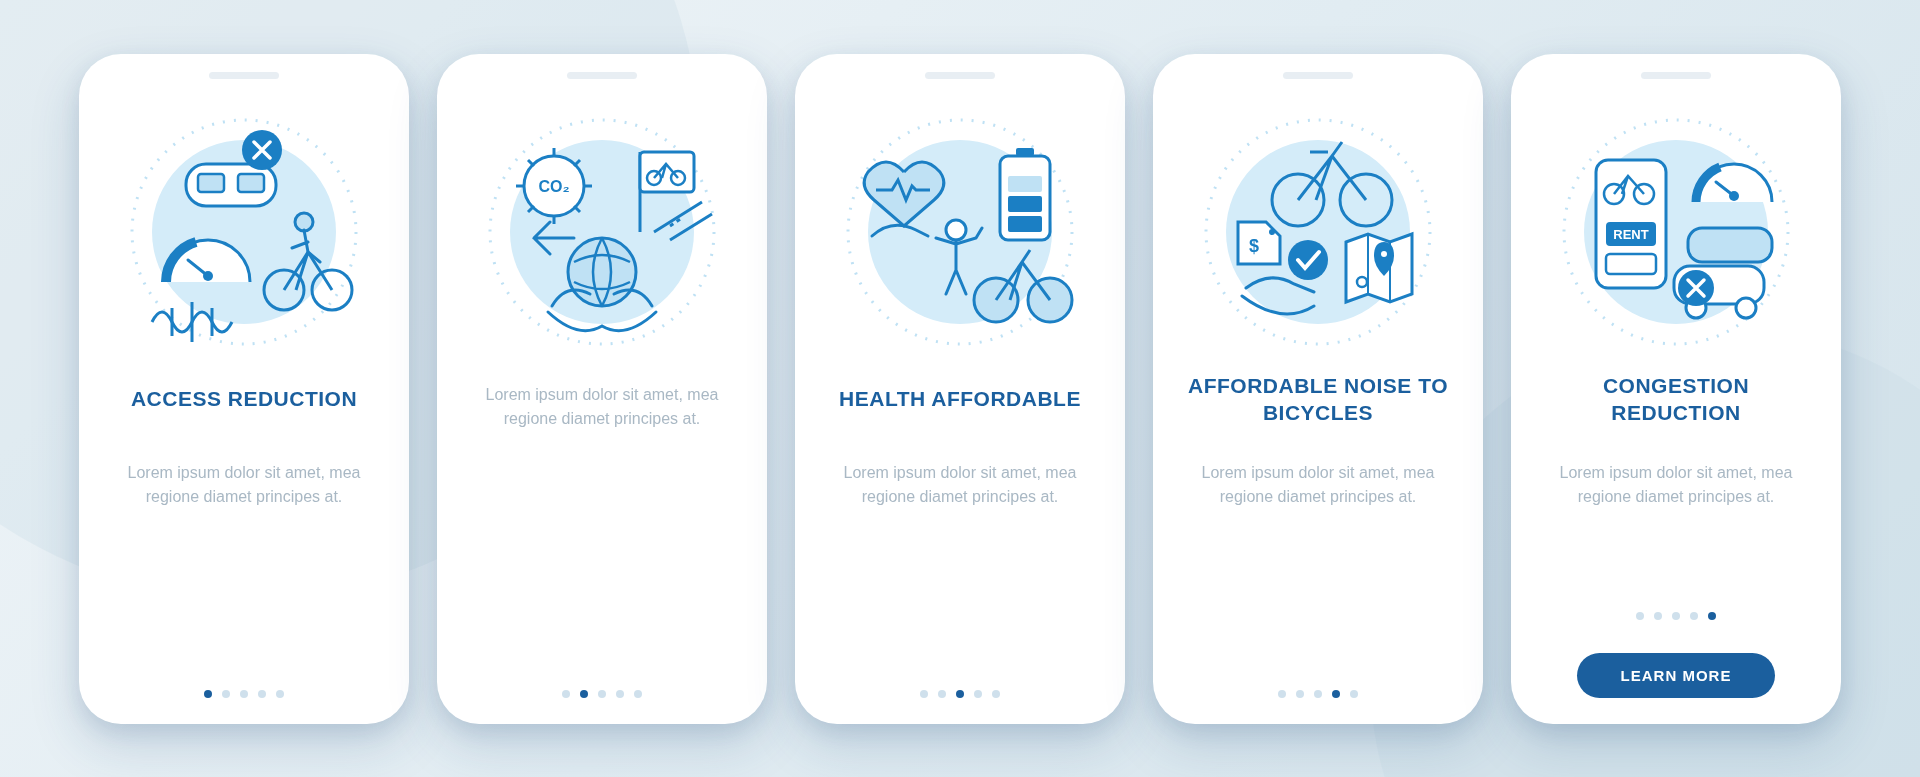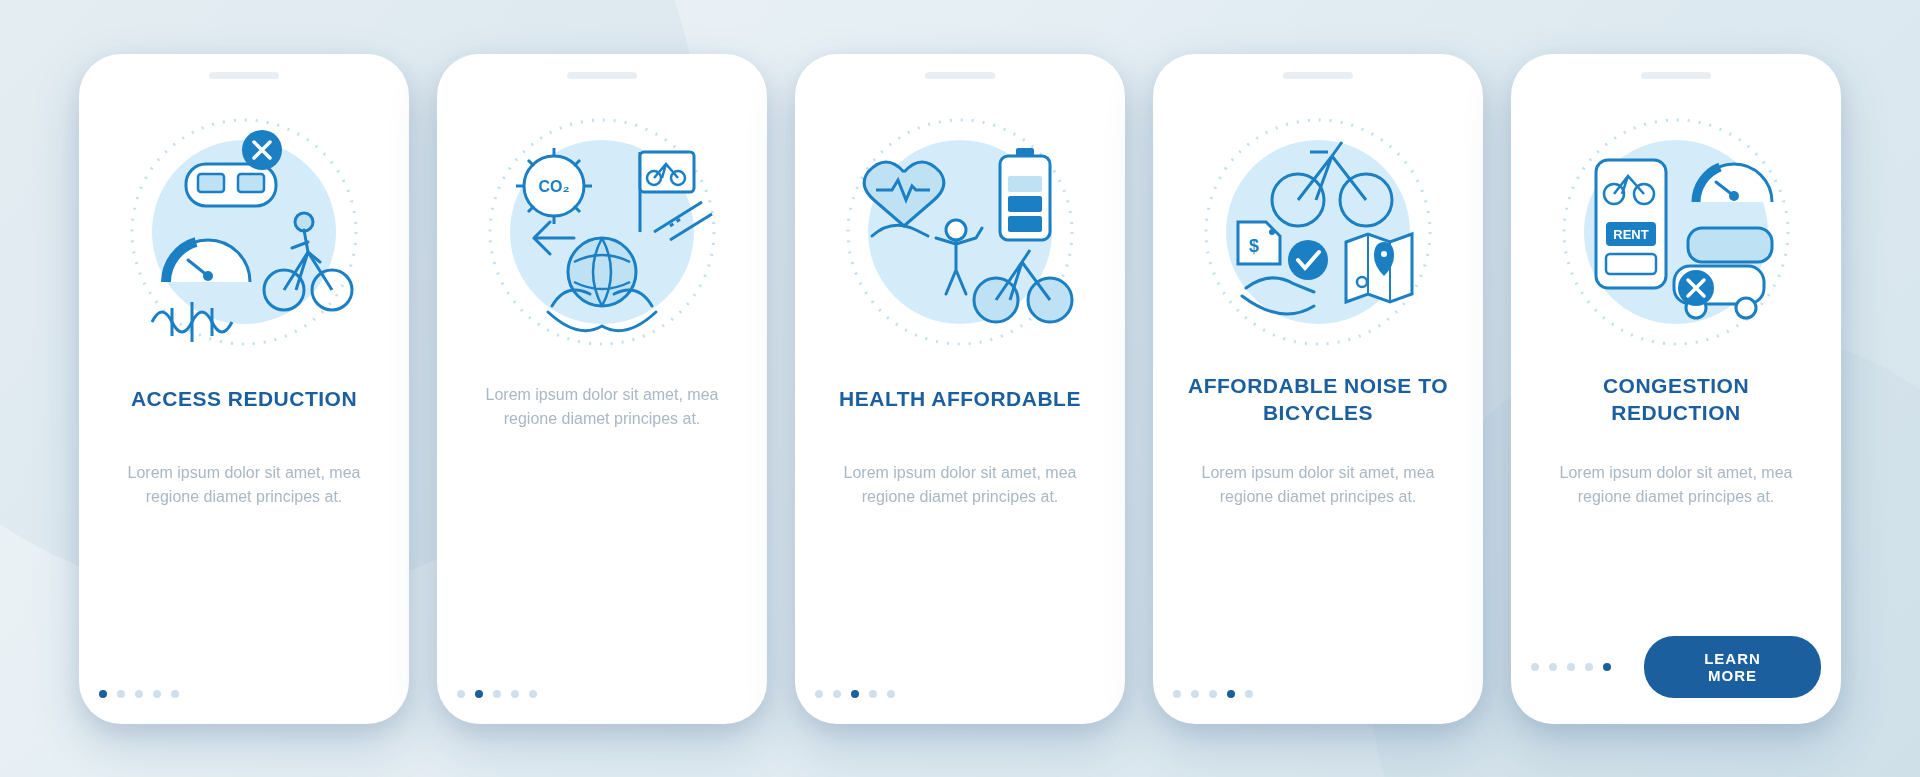--- a/index.html
+++ b/index.html
@@ -78,21 +78,21 @@
     font-size: 16px;
     color: #a9b8c4;
     text-align: center;
     line-height: 1.55;
     padding: 0 18px;
   }
   .bottom-area {
     margin-top: auto;
     width: 100%;
     display: flex;
-    flex-direction: row;
+    flex-direction: column;
     align-items: center;
     gap: 33px;
   }
   .dots {
     display: flex;
     gap: 10px;
   }
   .dot {
     width: 8px;
     height: 8px;

